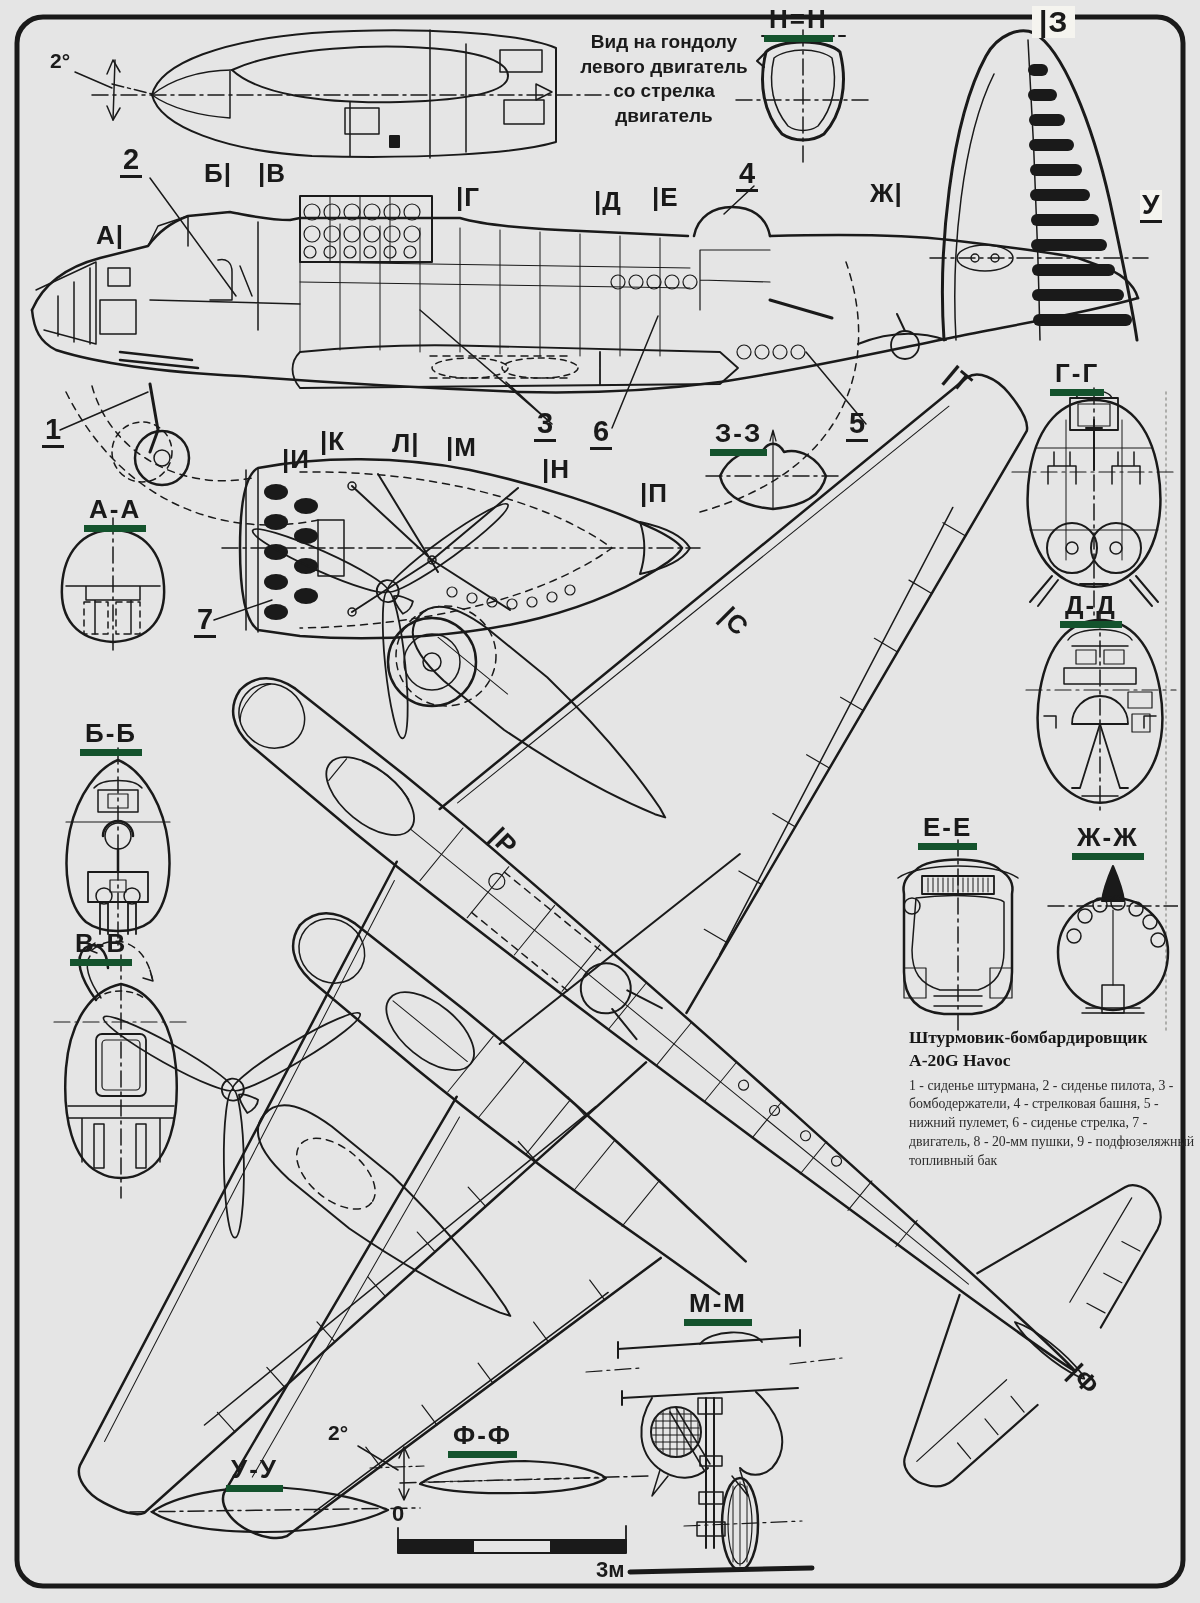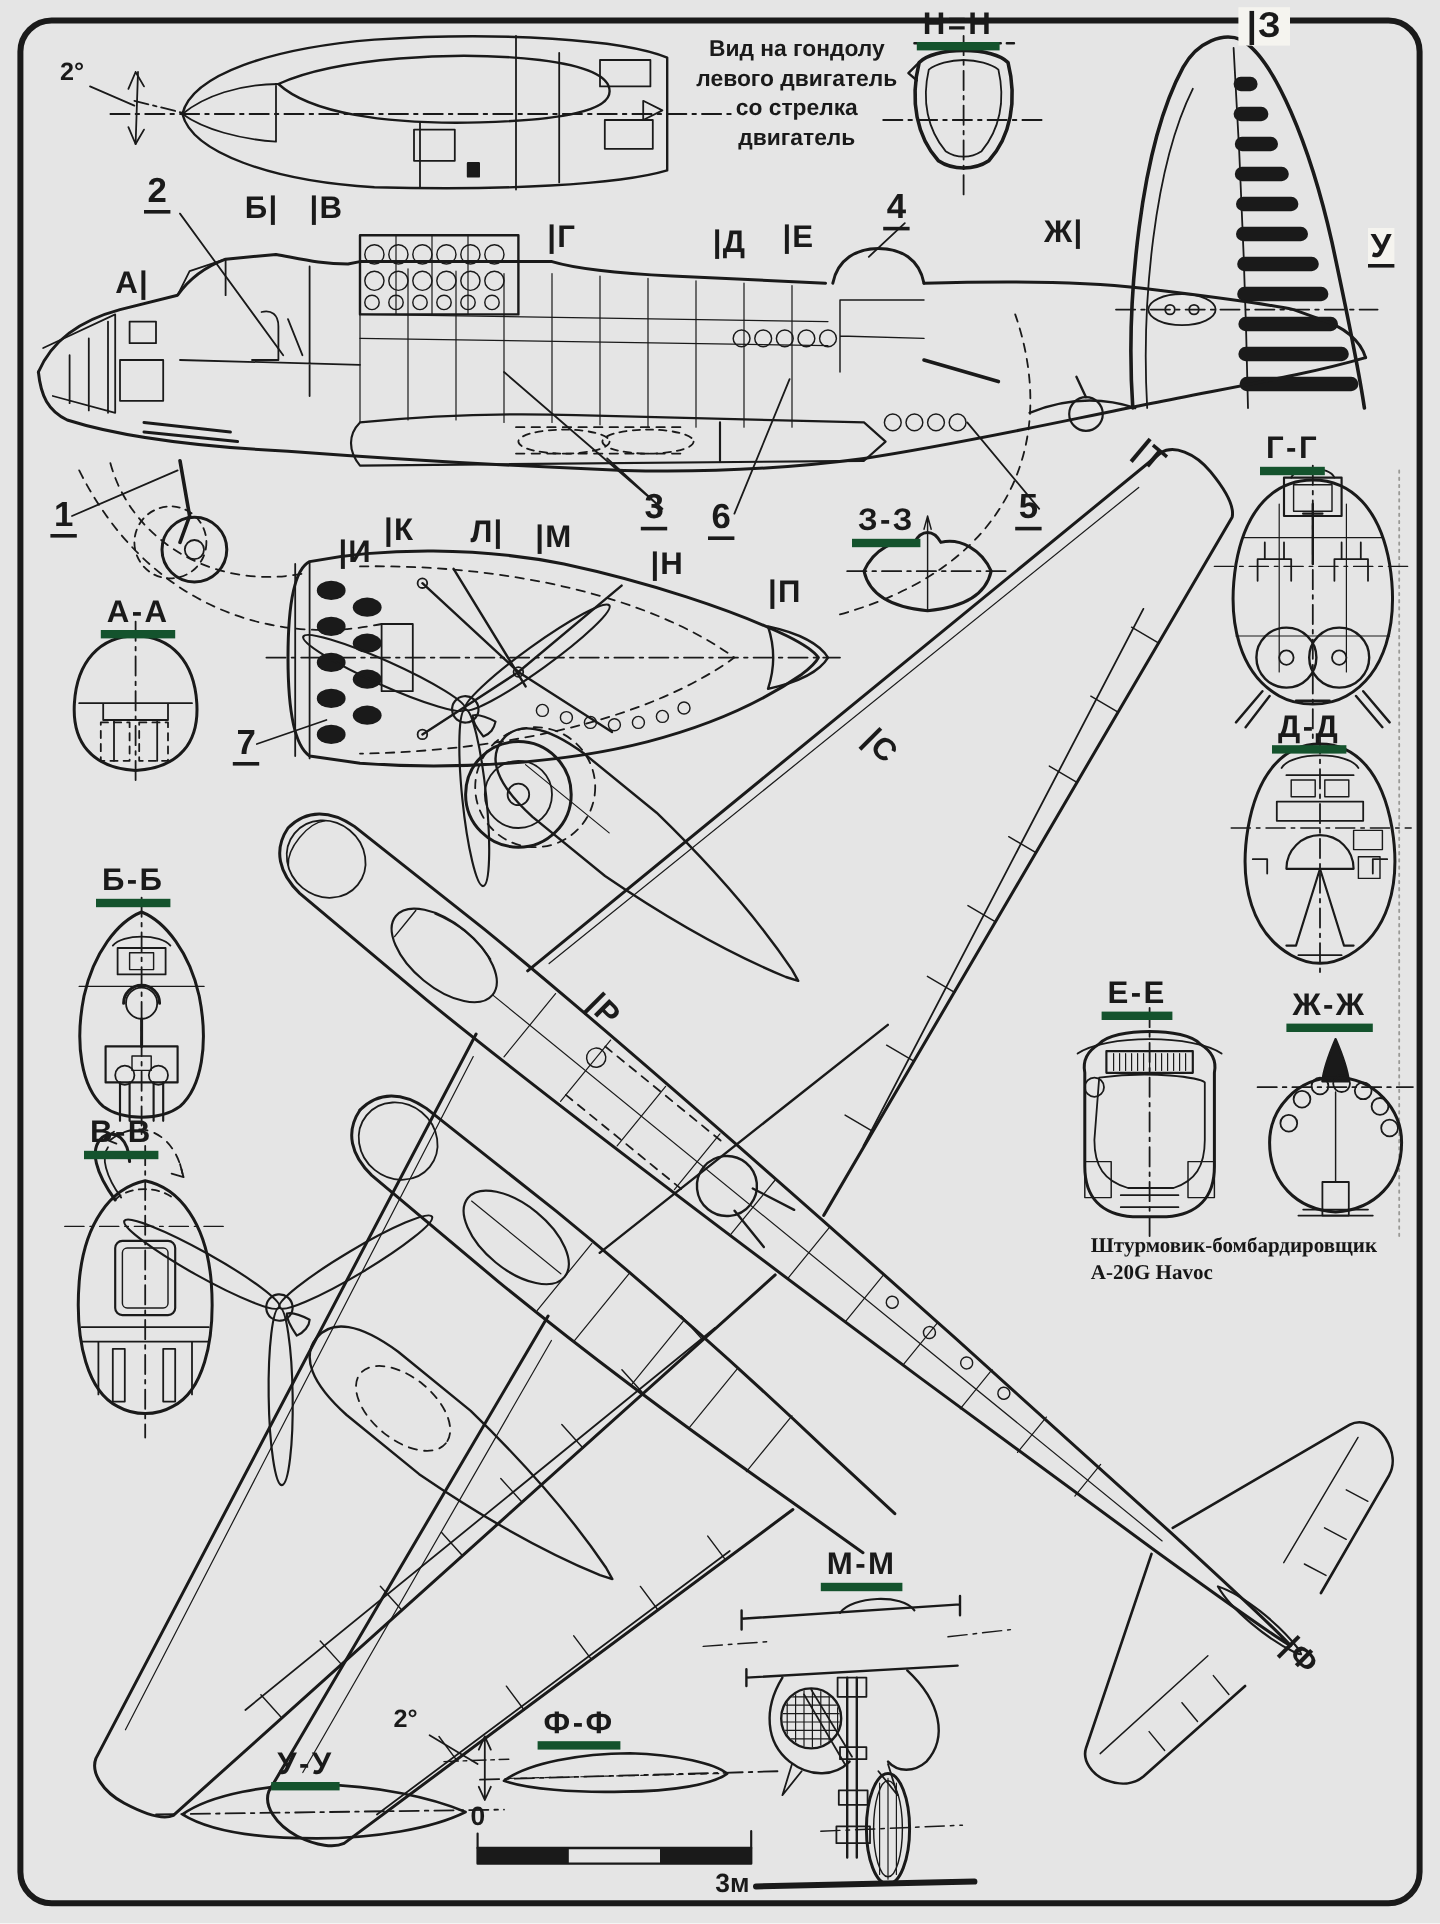--- a/index.html
+++ b/index.html
@@ -487,15 +487,16 @@
 
 <div class="lbl angle" style="left:50px;top:50px">2°</div>
 <div class="lbl angle" style="left:328px;top:1422px">2°</div>
 
 <div class="lbl scalelbl" style="left:392px;top:1502px">0</div>
 <div class="lbl scalelbl" style="left:596px;top:1558px">3м</div>
 
 <div class="legend">
   <div class="legend-t">Штурмовик-бомбардировщик</div>
   <div class="legend-t">А-20G Havoc</div>
+  <div class="legend-b">1 - сиденье штурмана, 2 - сиденье пилота, 3 - бомбодержатели, 4 - стрелковая башня, 5 - нижний пулемет, 6 - сиденье стрелка, 7 - двигатель, 8 - 20-мм пушки, 9 - подфюзеляжный топливный бак</div>
 </div>
 
 </div>
 
 </body></html>

